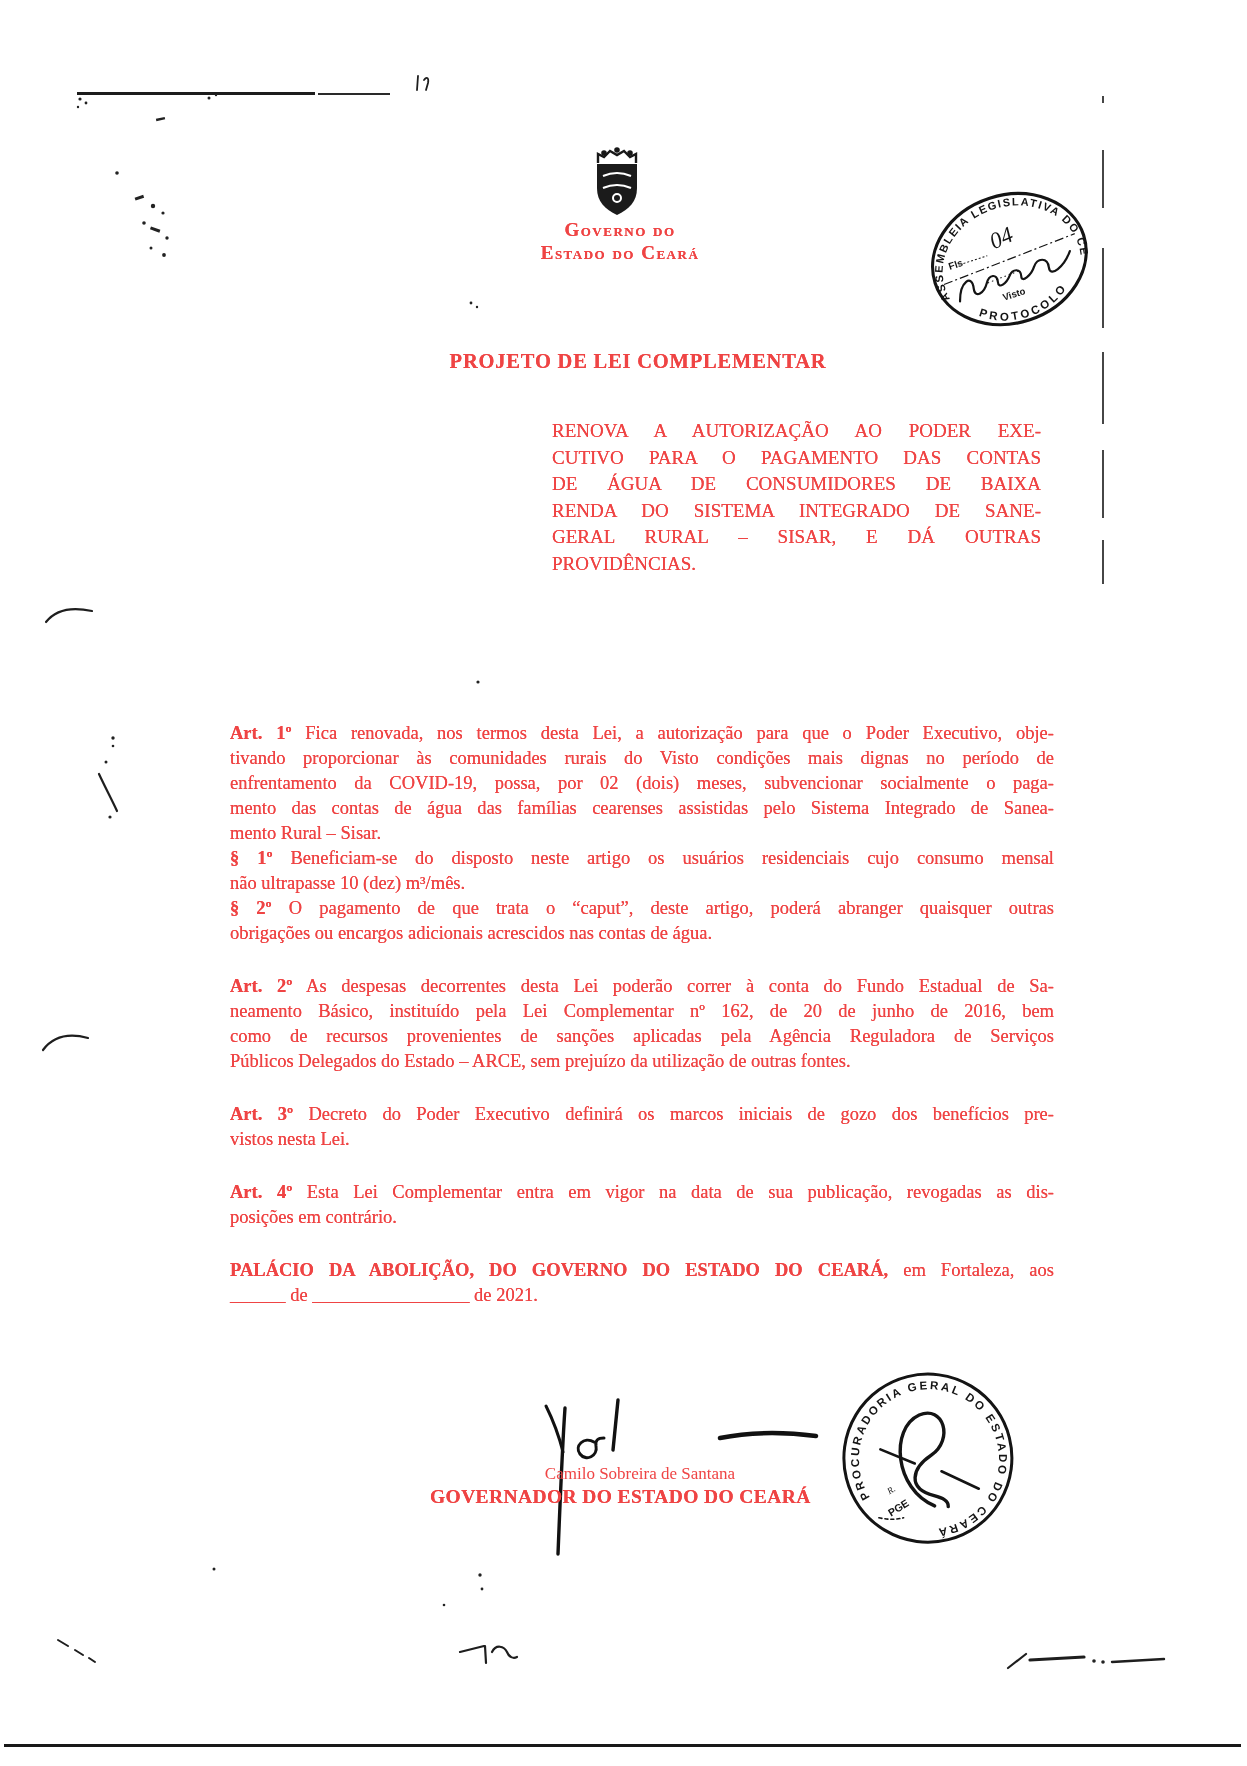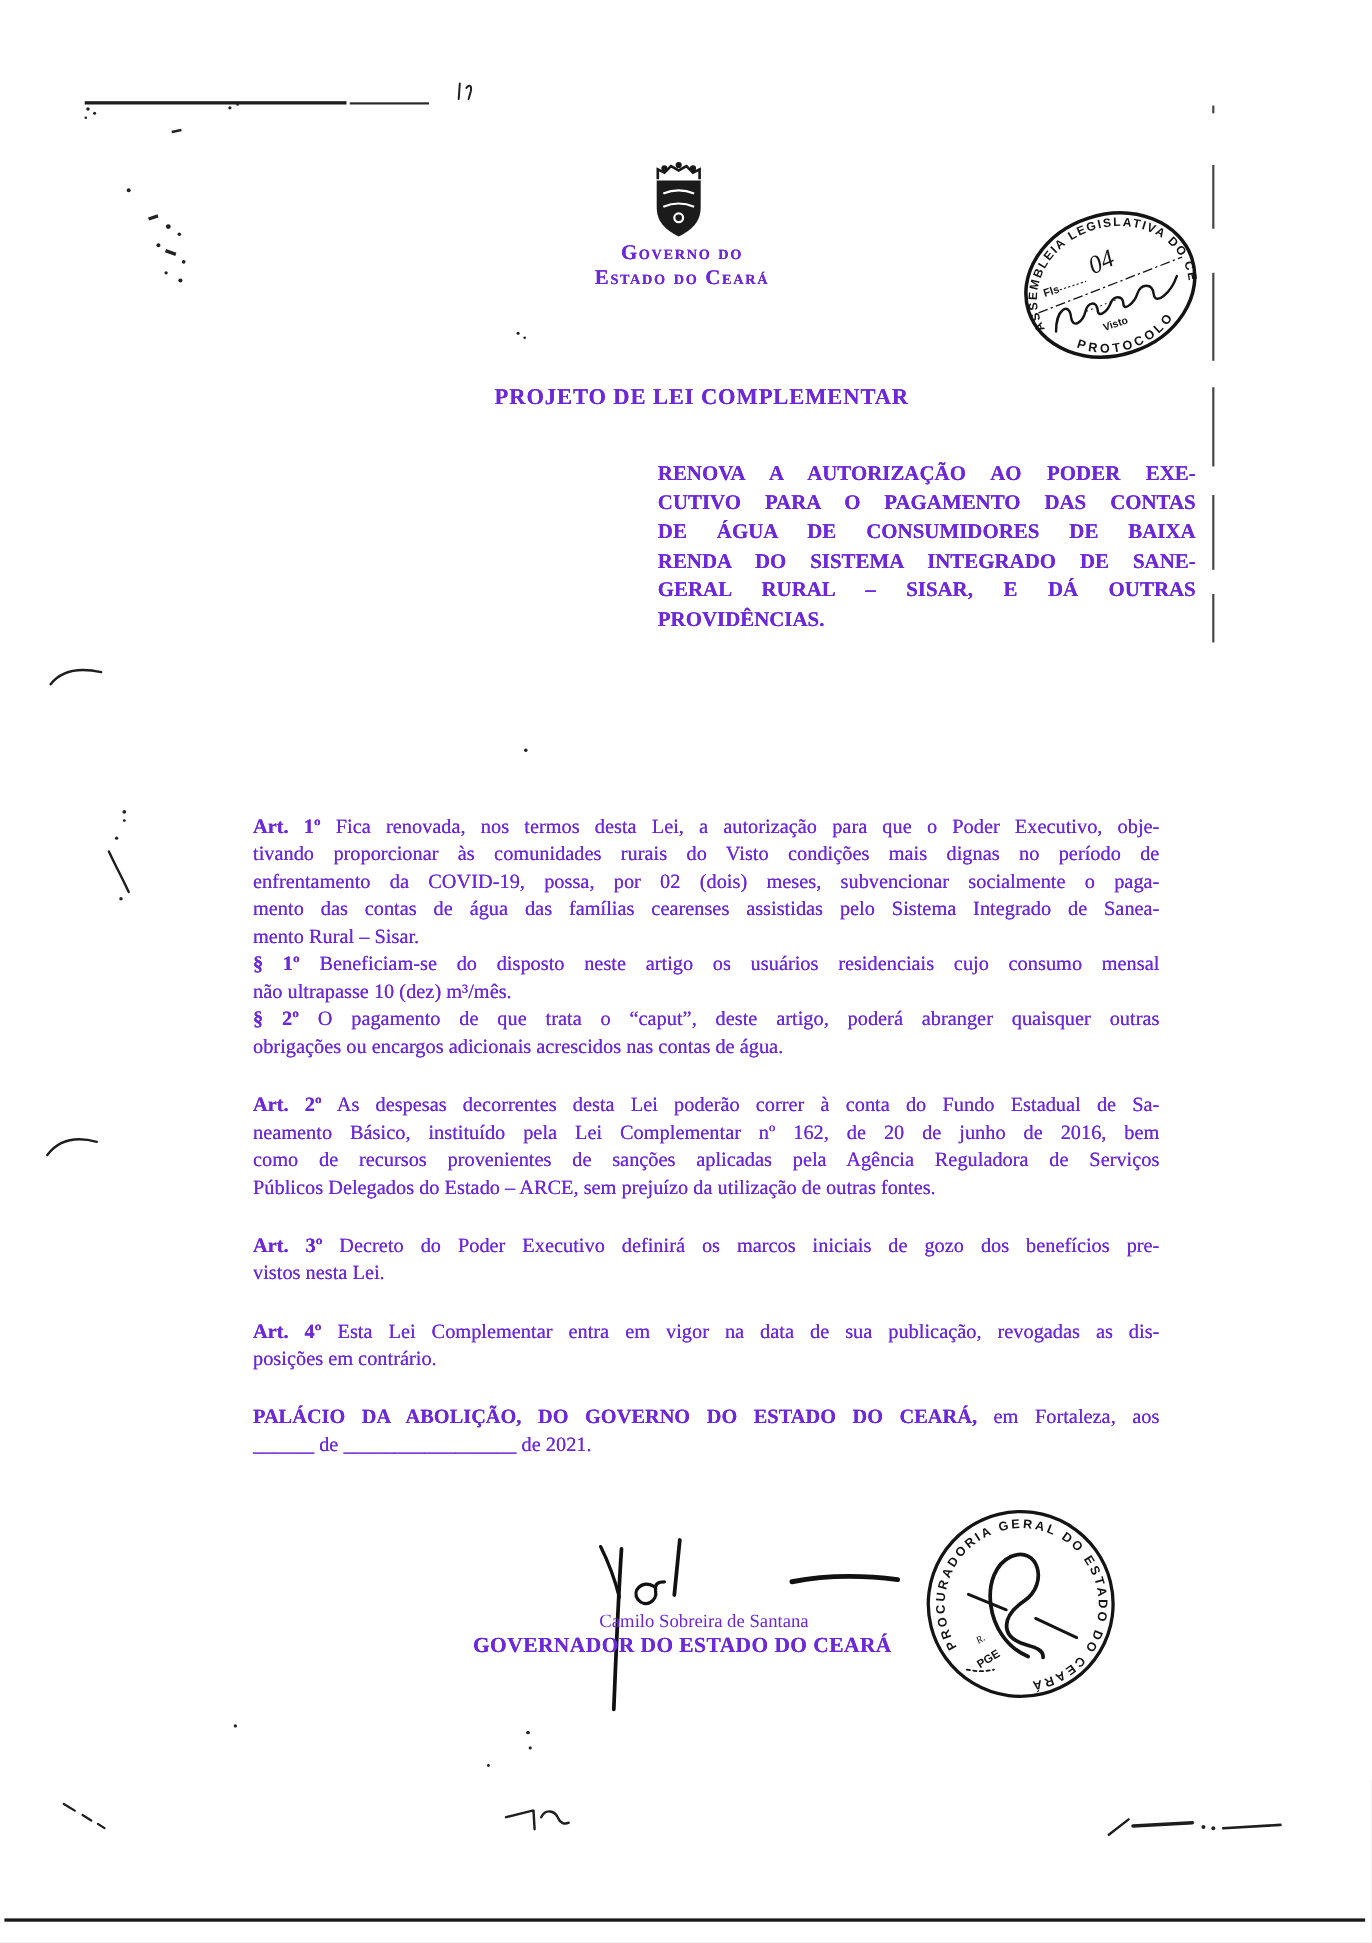--- a/index.html
+++ b/index.html
@@ -1,39 +1,39 @@
 <!DOCTYPE html>
 <html><head>
 <meta charset="utf-8">
 <style>
   html,body{margin:0;padding:0;background:#e8e8e8;}
   .page{position:relative;width:1247px;height:1766px;background:#ffffff;
-        font-family:"Liberation Serif",serif;color:#6d28d9;overflow:hidden;margin:0 auto;}
+        font-family:"Liberation Serif",serif;color:#ef4444;overflow:hidden;margin:0 auto;}
   .abs{position:absolute;}
   .ink{text-shadow:0 0 .45px currentColor;}
 
   
   .org{left:480px;top:218px;width:280px;text-align:center;font-weight:bold;
        font-variant:small-caps;font-size:19px;line-height:23px;letter-spacing:1.5px;}
 
   
   .title{left:398px;top:314px;width:480px;text-align:center;font-weight:bold;
          font-size:20.5px;letter-spacing:.8px;margin-top:36px;}
 
   
-  .ementa{left:598px;top:418px;width:489px;font-weight:bold;font-size:19px;line-height:26.5px;}
+  .ementa{left:552px;top:418px;width:489px;font-weight:normal;font-size:19px;line-height:26.5px;}
   .eline{text-align:justify;text-align-last:justify;height:26.5px;white-space:nowrap_;}
   .eline.last{text-align-last:left;}
 
   
   .flow{left:230px;top:686px;width:824px;font-size:18.5px;line-height:25px;}
   .enact{height:25px;}
   .para{margin:0 0 0 0;}
   .para.gap{margin-top:28px;}
-  .para.first{margin-top:54px;}
+  .para.first{margin-top:35px;}
   .bline{text-align:justify;text-align-last:justify;height:25px;}
   .bline.last{text-align-last:left;}
 
   
   .sig-name{left:430px;top:1464px;width:420px;text-align:center;font-size:17px;}
   .sig-role{left:430px;top:1486px;width:420px;text-align:left;font-size:19.5px;font-weight:bold;letter-spacing:.4px;}
 
   
   .stamp1{left:920px;top:183px;width:180px;height:156px;transform:rotate(-18deg);}
   .stamp2{left:826px;top:1356px;width:205px;height:205px;transform:rotate(-14deg);}

